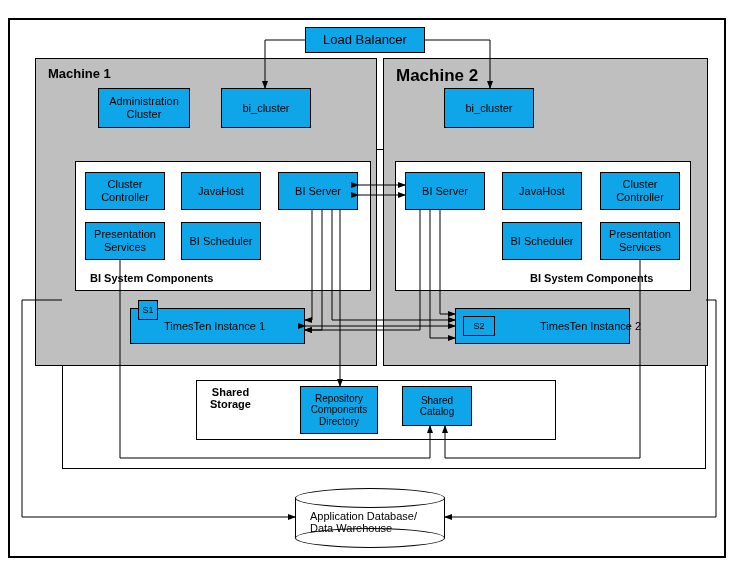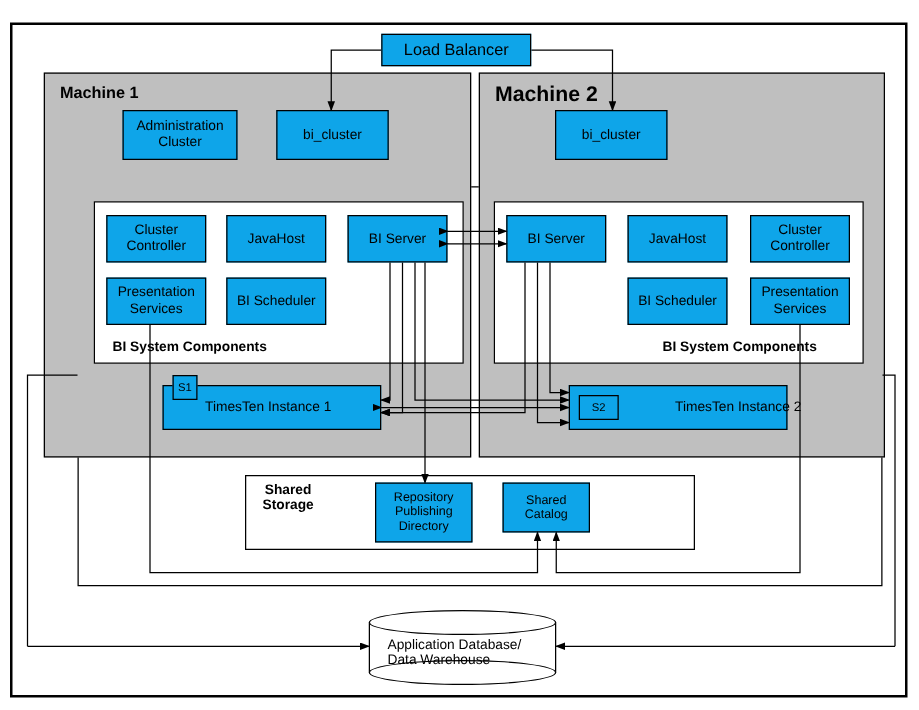--- a/index.html
+++ b/index.html
@@ -120,21 +120,21 @@
   <div class="label" style="left:164px; top:320px; font-weight:normal;">TimesTen Instance 1</div>
 
   <div class="box" style="left:455px; top:308px; width:175px; height:36px;"></div>
   <div class="box" style="left:463px; top:316px; width:32px; height:20px; font-size:9px;">S2</div>
   <div class="label" style="left:493px; top:320px; font-weight:normal;margin-left:47px;">TimesTen Instance 2</div>
 
   <div class="storage" style="left:196px; top:380px; width:360px; height:60px;"></div>
   <div class="label" style="left:210px; top:386px; white-space:pre;">Shared
 Storage</div>
   <div class="box" style="left:300px; top:386px; width:78px; height:48px; white-space:pre; font-size:10px;">Repository
-Publishing
+Components
 Directory</div>
   <div class="box" style="left:402px; top:386px; width:70px; height:40px; white-space:pre; font-size:10px;">Shared
 Catalog</div>
 
   <div class="box" style="left:305px; top:27px; width:120px; height:26px; font-size:13px; z-index:5;">Load Balancer</div>
 
   <div class="cyl-body" style="left:295px; top:498px; width:150px; height:40px;"></div>
   <div class="cyl-top" style="left:295px; top:488px; width:150px; height:20px;"></div>
   <div class="cyl-bot" style="left:295px; top:528px; width:150px; height:20px;"></div>
   <div class="label" style="left:310px; top:510px; font-weight:normal; text-align:left; width:120px; white-space:pre;">Application Database/

